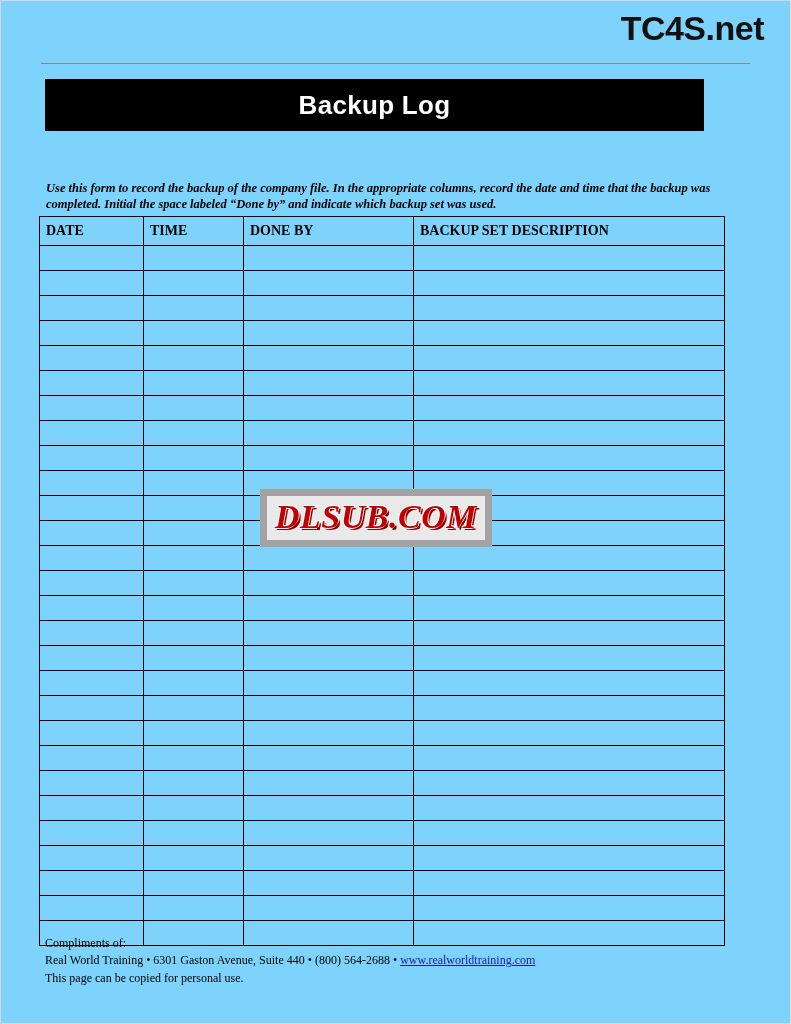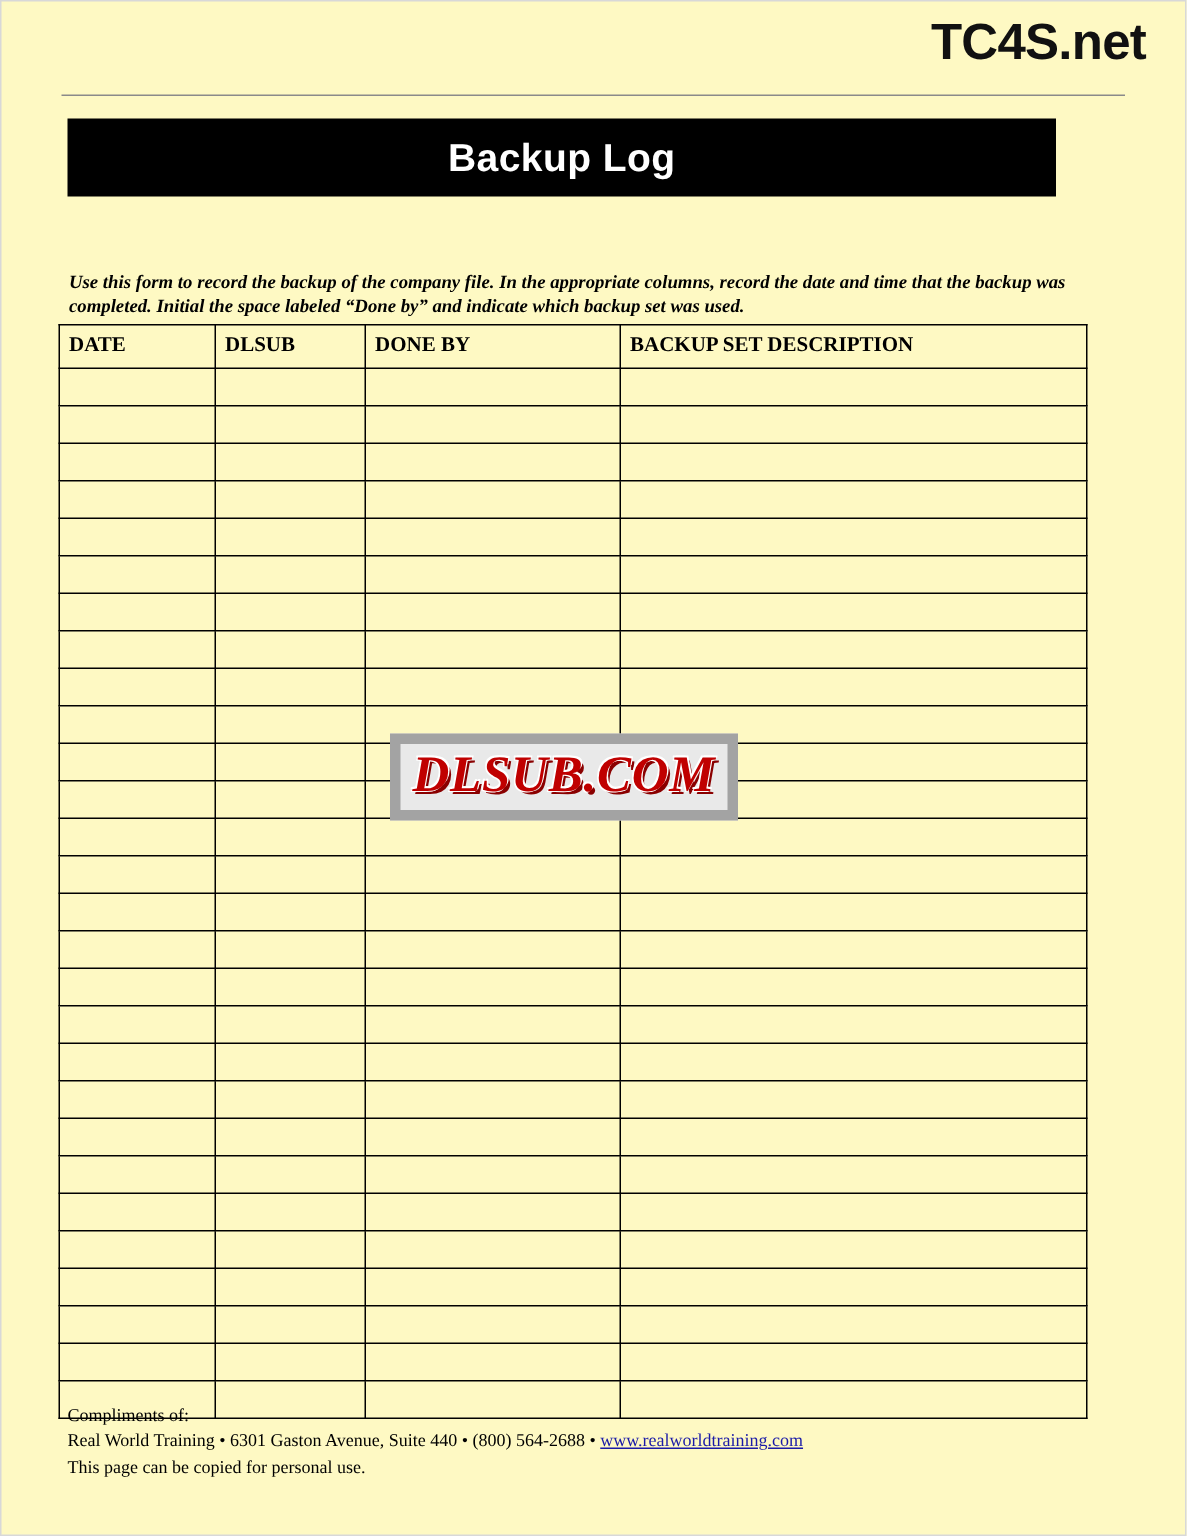--- a/index.html
+++ b/index.html
@@ -11,21 +11,21 @@
     width: 791px;
     height: 1024px;
     position: relative;
     font-family: "Liberation Serif", serif;
     color: #000000;
     overflow: hidden;
   }
   .page {
     position: absolute;
     inset: 0;
-    background: #fef9c3;
+    background: #7dd3fc;
     border: 1px solid #d8d8d8;
     box-sizing: border-box;
   }
 
   
   .brand {
     position: absolute;
     top: 8px;
     right: 26px;
     font-family: "Liberation Sans", sans-serif;
@@ -170,21 +170,21 @@
   <table class="log-table">
     <colgroup>
       <col class="col-date">
       <col class="col-time">
       <col class="col-done">
       <col class="col-desc">
     </colgroup>
     <thead>
       <tr>
         <th>DATE</th>
-        <th>DLSUB</th>
+        <th>TIME</th>
         <th>DONE BY</th>
         <th>BACKUP SET DESCRIPTION</th>
       </tr>
     </thead>
     <tbody>
         <tr>
           <td></td>
           <td></td>
           <td></td>
           <td></td>

